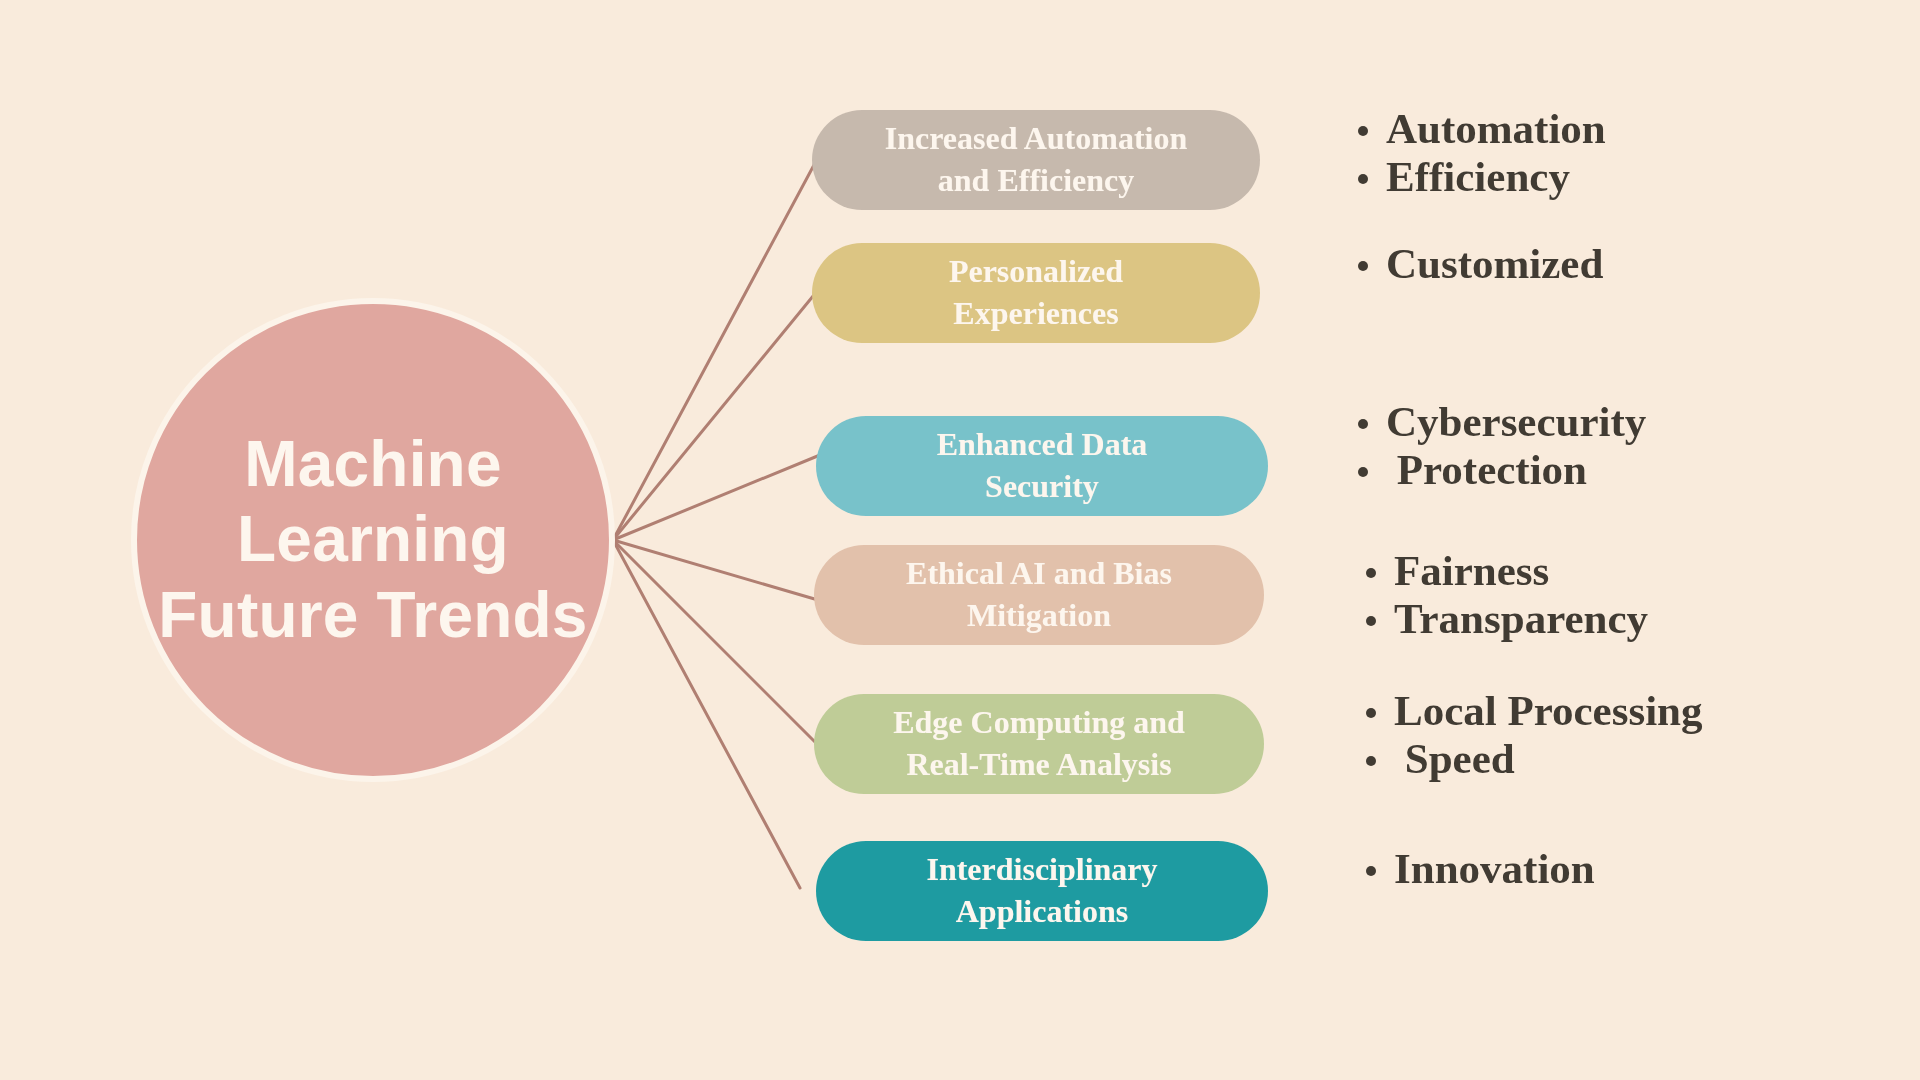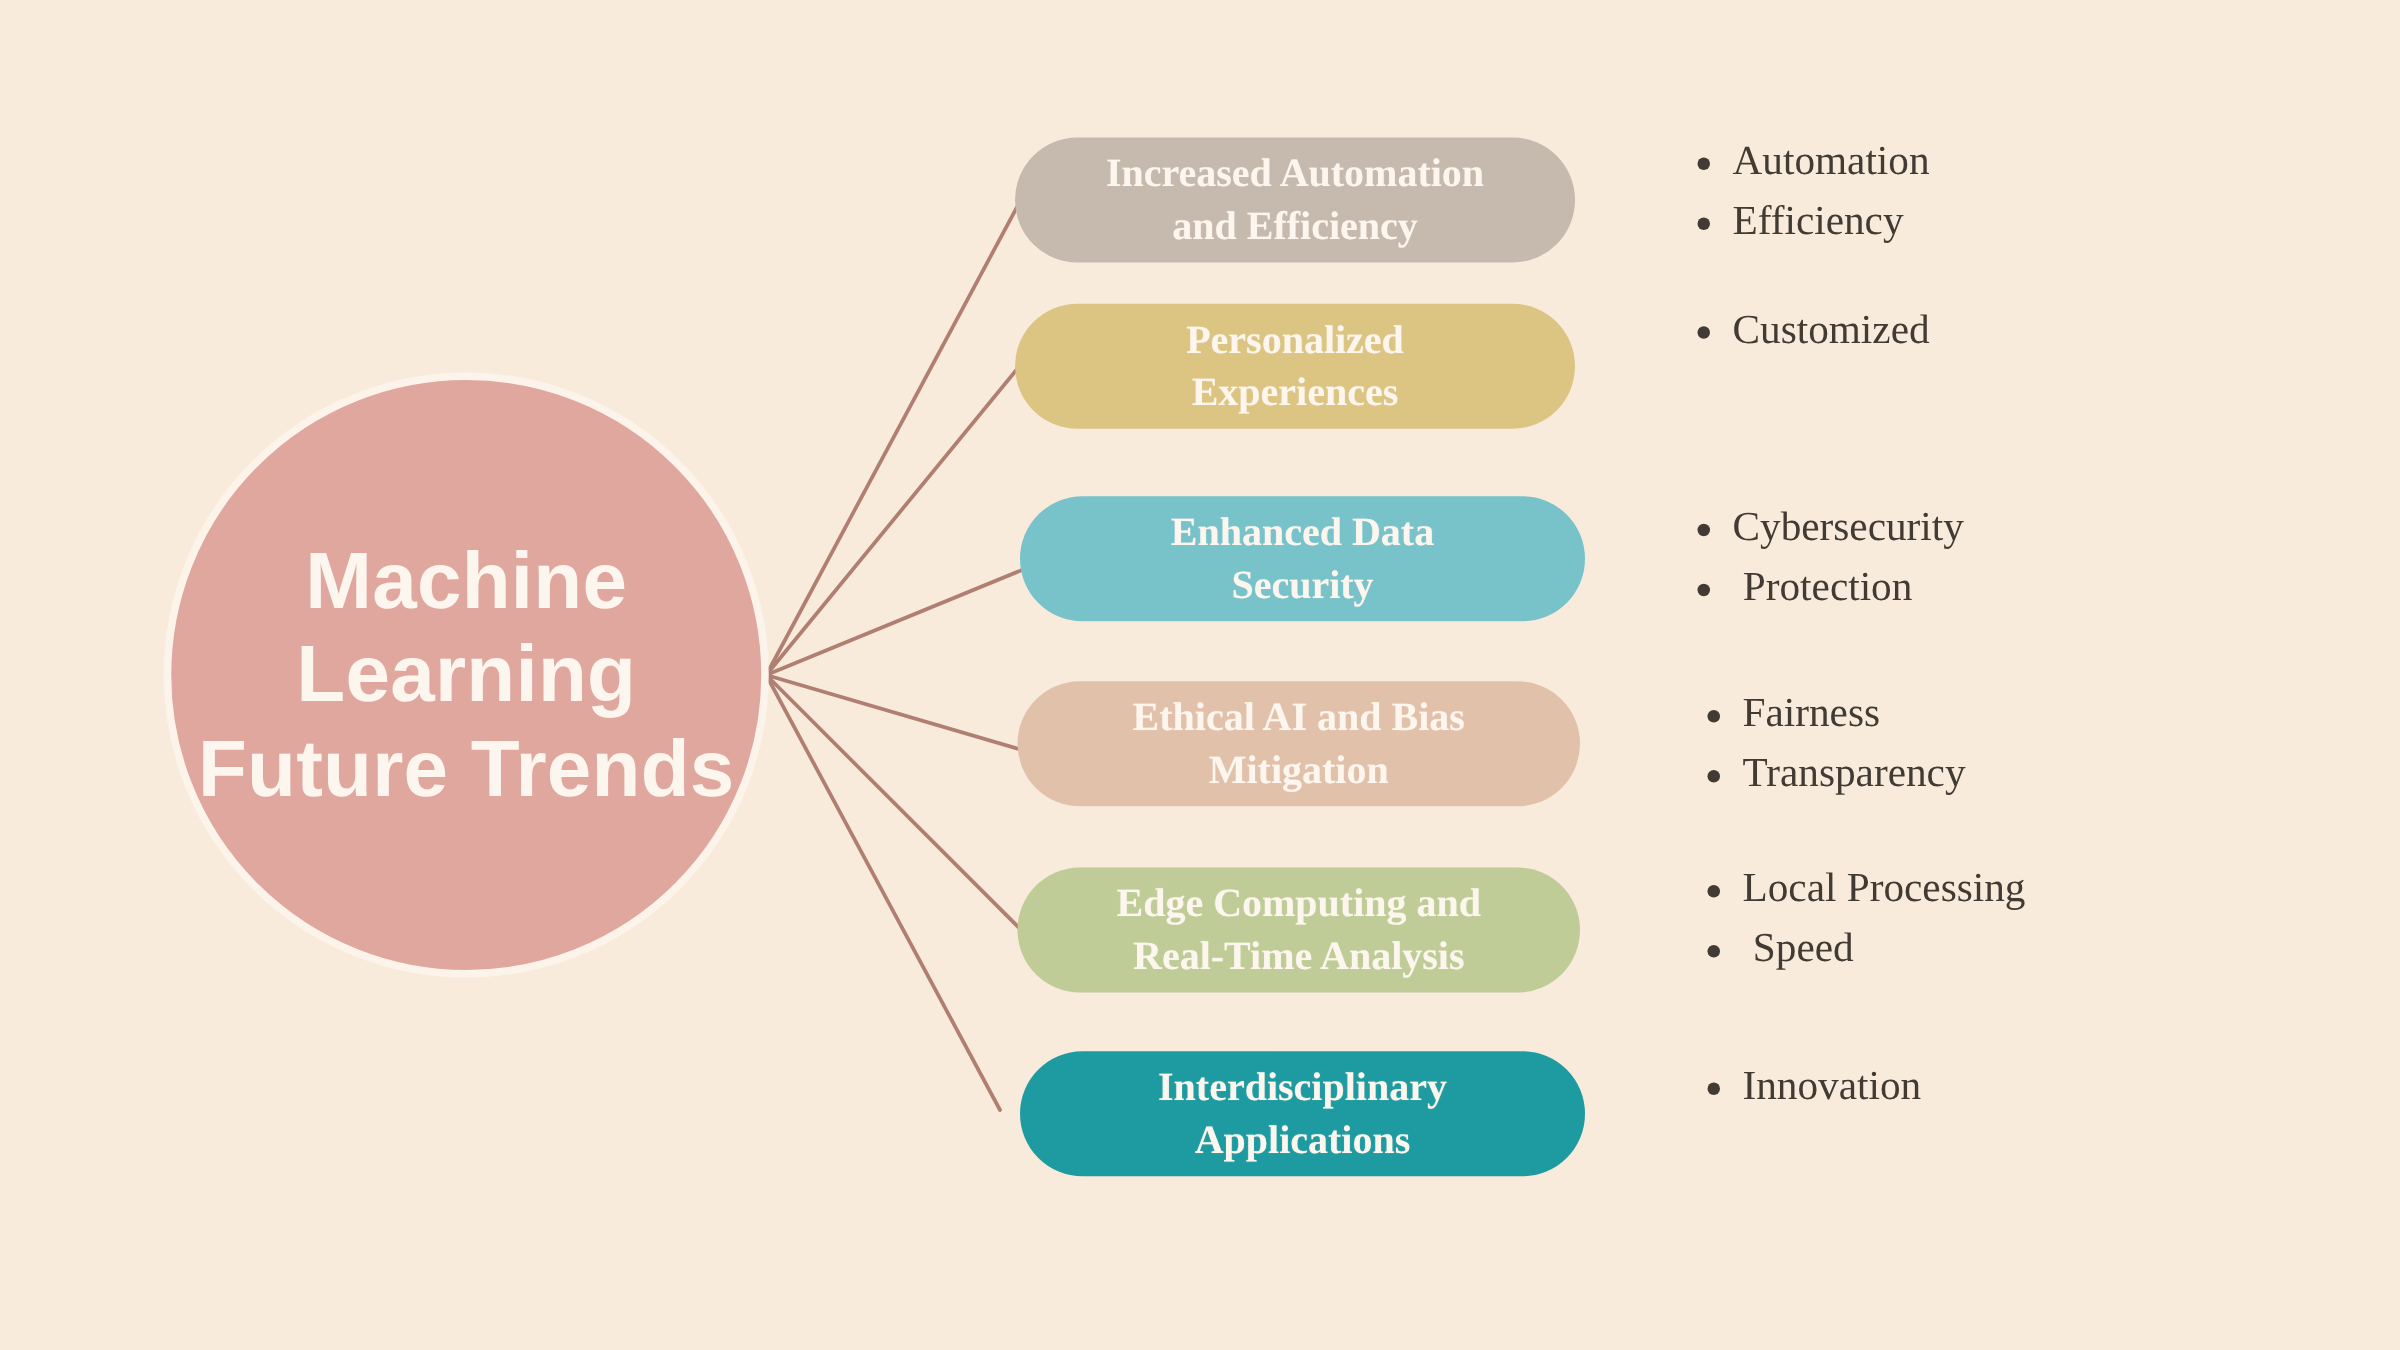--- a/index.html
+++ b/index.html
@@ -91,22 +91,22 @@
     position: absolute;
     list-style: none;
     margin: 0;
     padding: 0;
   }
   .branch-bullets li {
     position: relative;
     padding-left: 34px;
     color: #413b33;
     font-family: "Liberation Serif", serif;
-    font-weight: normal;
-    font-size: 33px;
+    font-weight: bold;
+    font-size: 43px;
     line-height: 48px;
     white-space: pre;
   }
   .branch-bullets li .bullet-dot {
     position: absolute;
     left: 6px;
     top: 21px;
     width: 10px;
     height: 10px;
     border-radius: 50%;
@@ -147,21 +147,21 @@
       <div class="branch-row">
         <div class="branch-pill" style="left: 812px; top: 243px; width: 448px; background: rgb(220, 197, 131);">
           <div class="pill-label">Personalized
 Experiences</div>
         </div>
         <ul class="branch-bullets" style="left: 1352px; top: 240px;">
           <li><span class="bullet-dot"></span><span>Customized</span></li>
         </ul>
       </div>
       <div class="branch-row">
-        <div class="branch-pill" style="left: 816px; top: 397px; width: 452px; background: rgb(120, 194, 202);">
+        <div class="branch-pill" style="left: 816px; top: 416px; width: 452px; background: rgb(120, 194, 202);">
           <div class="pill-label" style="color: rgb(253, 246, 238);">Enhanced Data
 Security</div>
         </div>
         <ul class="branch-bullets" style="left: 1352px; top: 398px;">
           <li><span class="bullet-dot"></span><span>Cybersecurity</span></li>
           <li><span class="bullet-dot"></span><span> Protection</span></li>
         </ul>
       </div>
       <div class="branch-row">
         <div class="branch-pill" style="left: 814px; top: 545px; width: 450px; background: rgb(226, 193, 171);">

